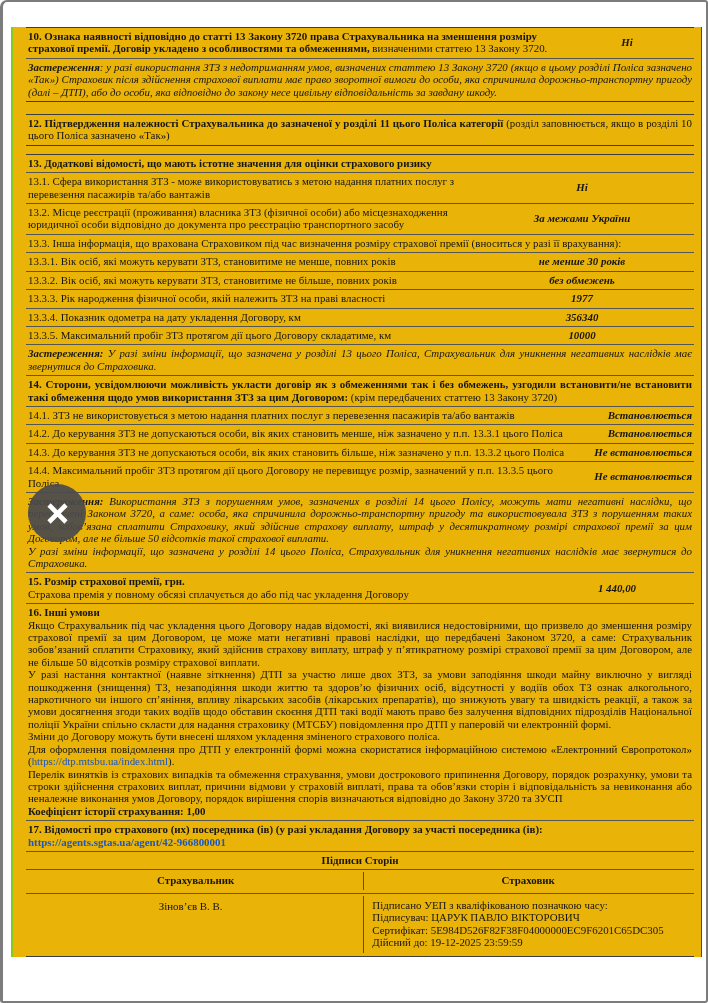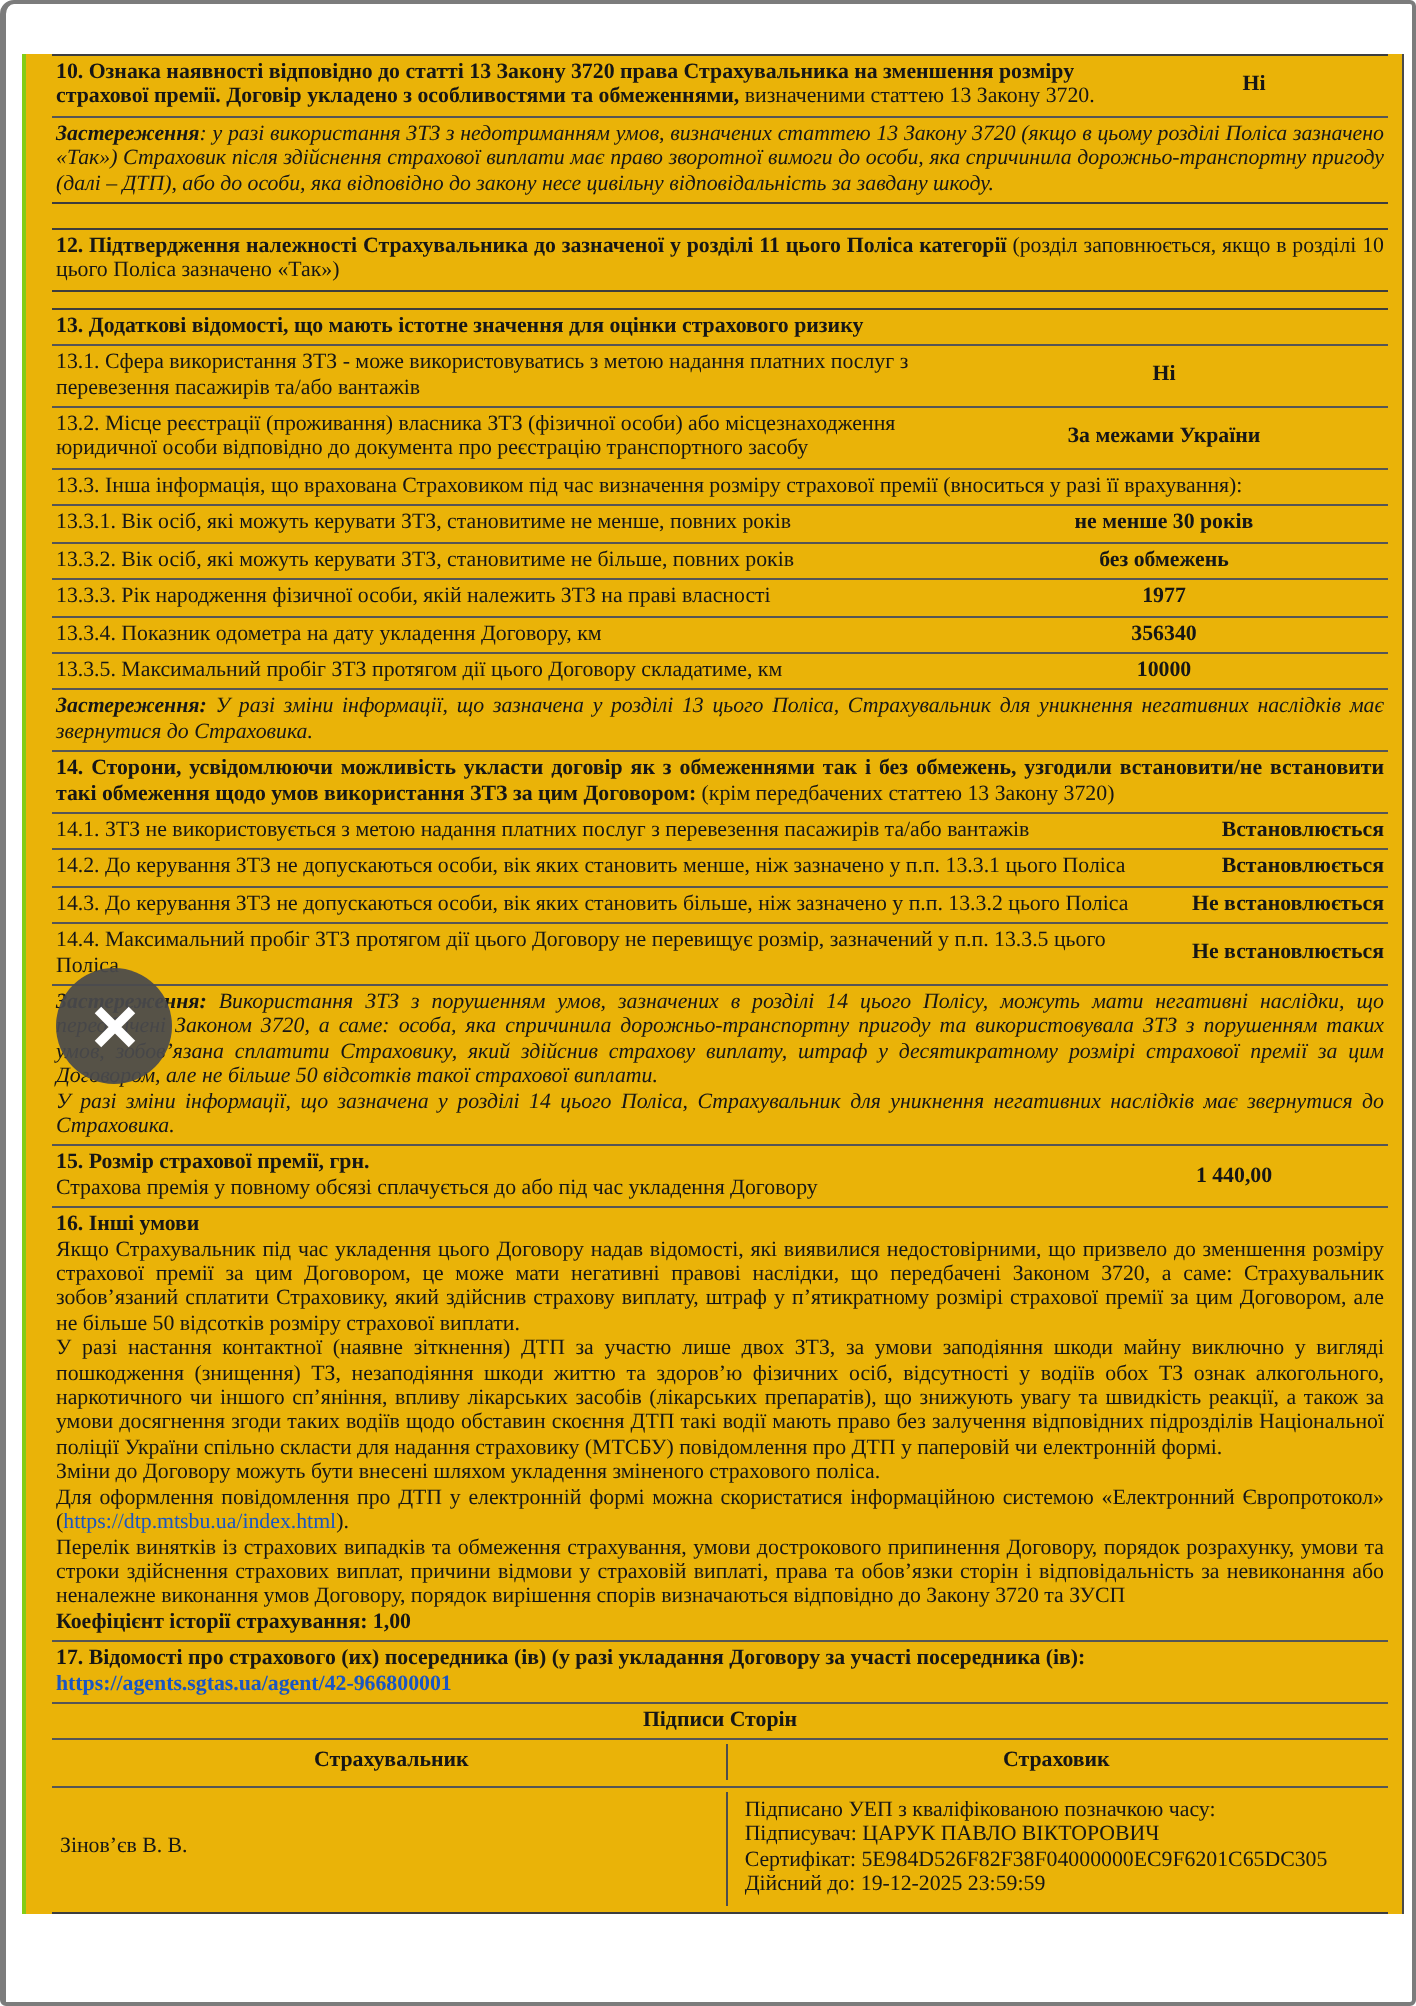--- a/index.html
+++ b/index.html
@@ -16,33 +16,33 @@
   .row{padding:2px 2px 3px 2px;}
   .row + .row{border-top:1px solid #555;}
   .b{font-weight:bold;}
   .i{font-style:italic;}
   .bi{font-weight:bold;font-style:italic;}
   .just{text-align:justify;}
   p{margin:0;}
   .kv{display:flex;align-items:stretch;}
   .kv .lbl{flex:1;padding-right:6px;}
   .kv .val{width:220px;flex-shrink:0;display:flex;align-items:center;justify-content:center;
-           font-weight:bold;text-align:right;}
+           font-weight:bold;text-align:right;font-style:italic;}
   .kv.narrow .val{width:130px;}
   .kv.mid .val{width:150px;}
   .kv.right .val{width:auto;min-width:112px;justify-content:flex-end;white-space:nowrap;padding-left:4px;}
   .link{color:#1a56c4;}
   .link.b{font-weight:bold;}
   .s16 p{margin:0;}
   .sig-title{text-align:center;font-weight:bold;padding:2px 0 3px 0;font-family:Liberation Serif, serif;}
   .sig-head{display:flex;font-weight:bold;text-align:center;}
   .sig-head .cell-l{width:50.5%;box-sizing:border-box;padding:2px 4px 3px 4px;}
   .sig-head .cell-r{flex:1;border-left:1px solid #4d4d4d;padding:2px 4px 3px 4px;}
   .sig-body{display:flex;align-items:stretch;}
-  .sig-body .cell-l{width:50.5%;box-sizing:border-box;display:flex;flex-direction:column;
+  .sig-body .cell-l{width:50.5%;box-sizing:border-box;display:flex;flex-direction:row;
                     justify-content:center;padding:4px 12px 6px 2px;}
   .sig-body .cell-r{flex:1;border-left:1px solid #4d4d4d;padding:3px 6px 5px 8px;}
   .close-btn{position:absolute;left:28px;top:484px;width:58px;height:58px;border:none;
              border-radius:50%;background:rgba(74,74,76,0.93);display:flex;align-items:center;
              justify-content:center;cursor:pointer;z-index:20;padding:0;}
 </style>
 </head>
 <body>
 
 <div class="doc">

